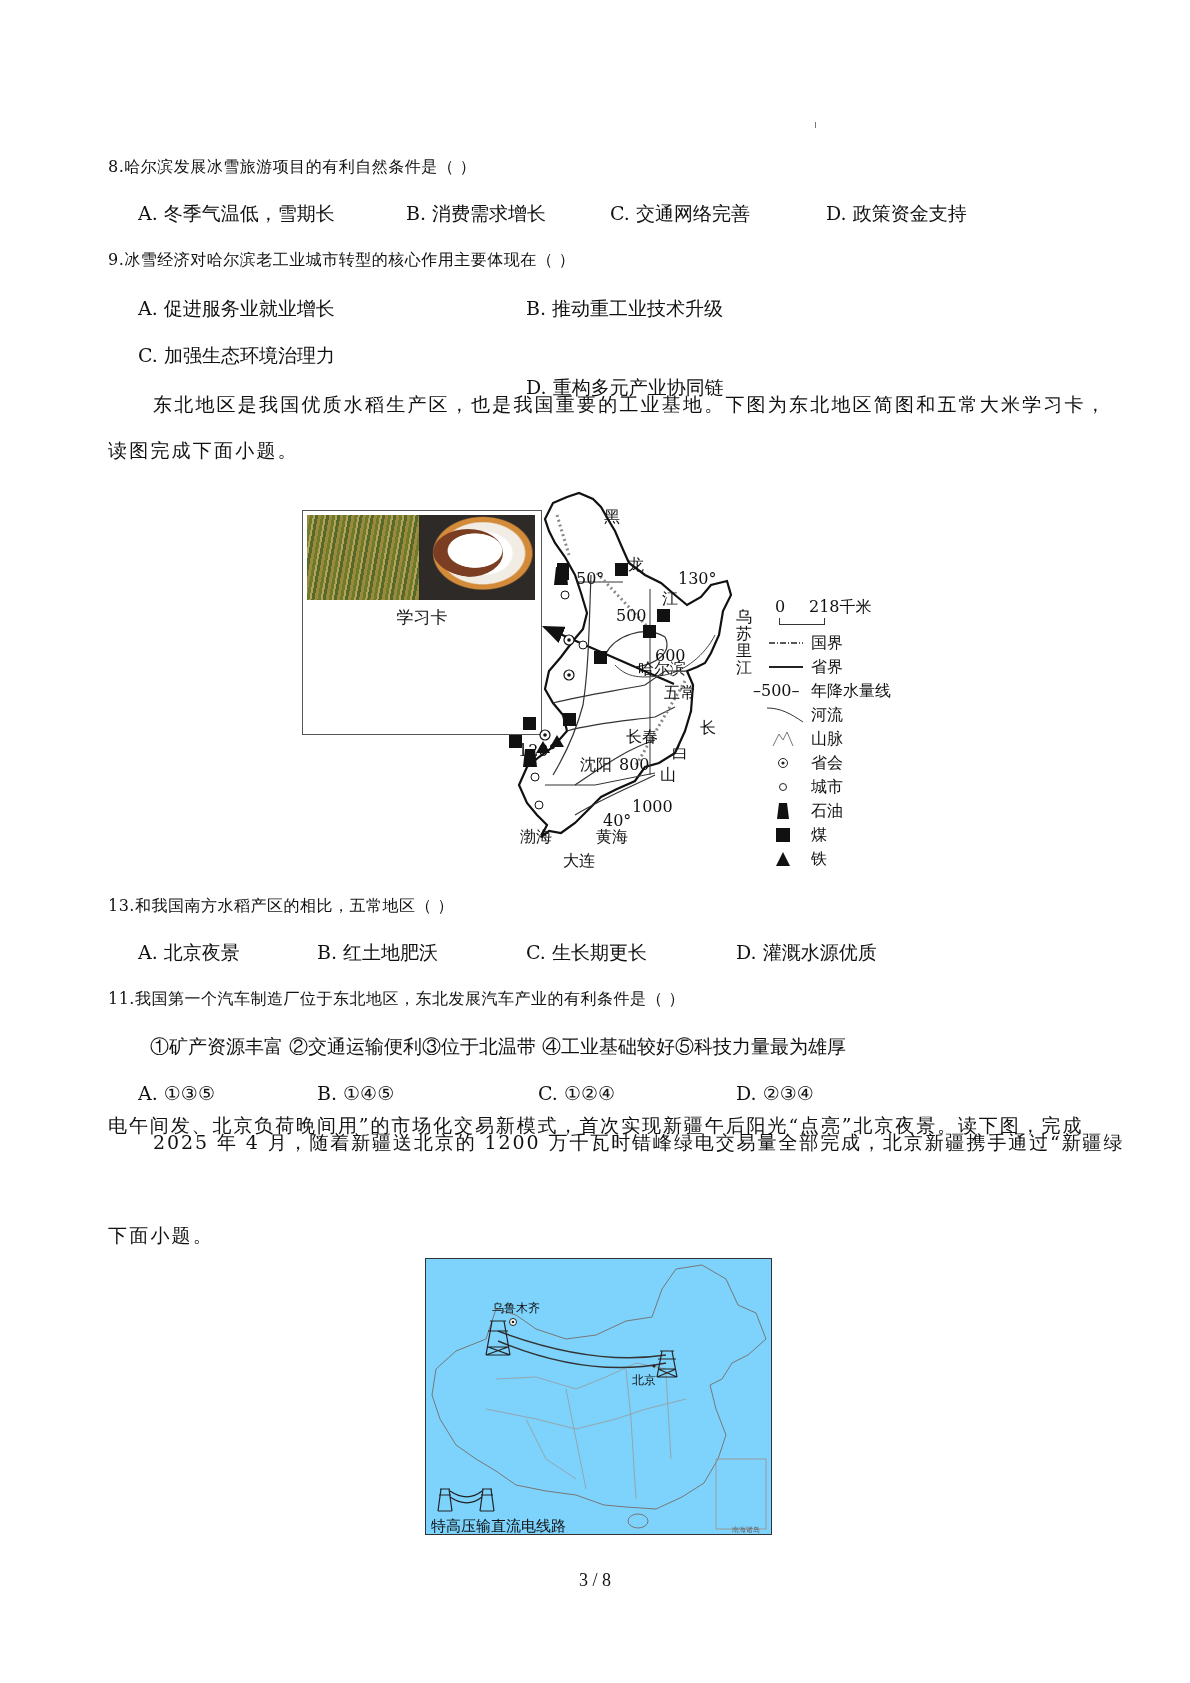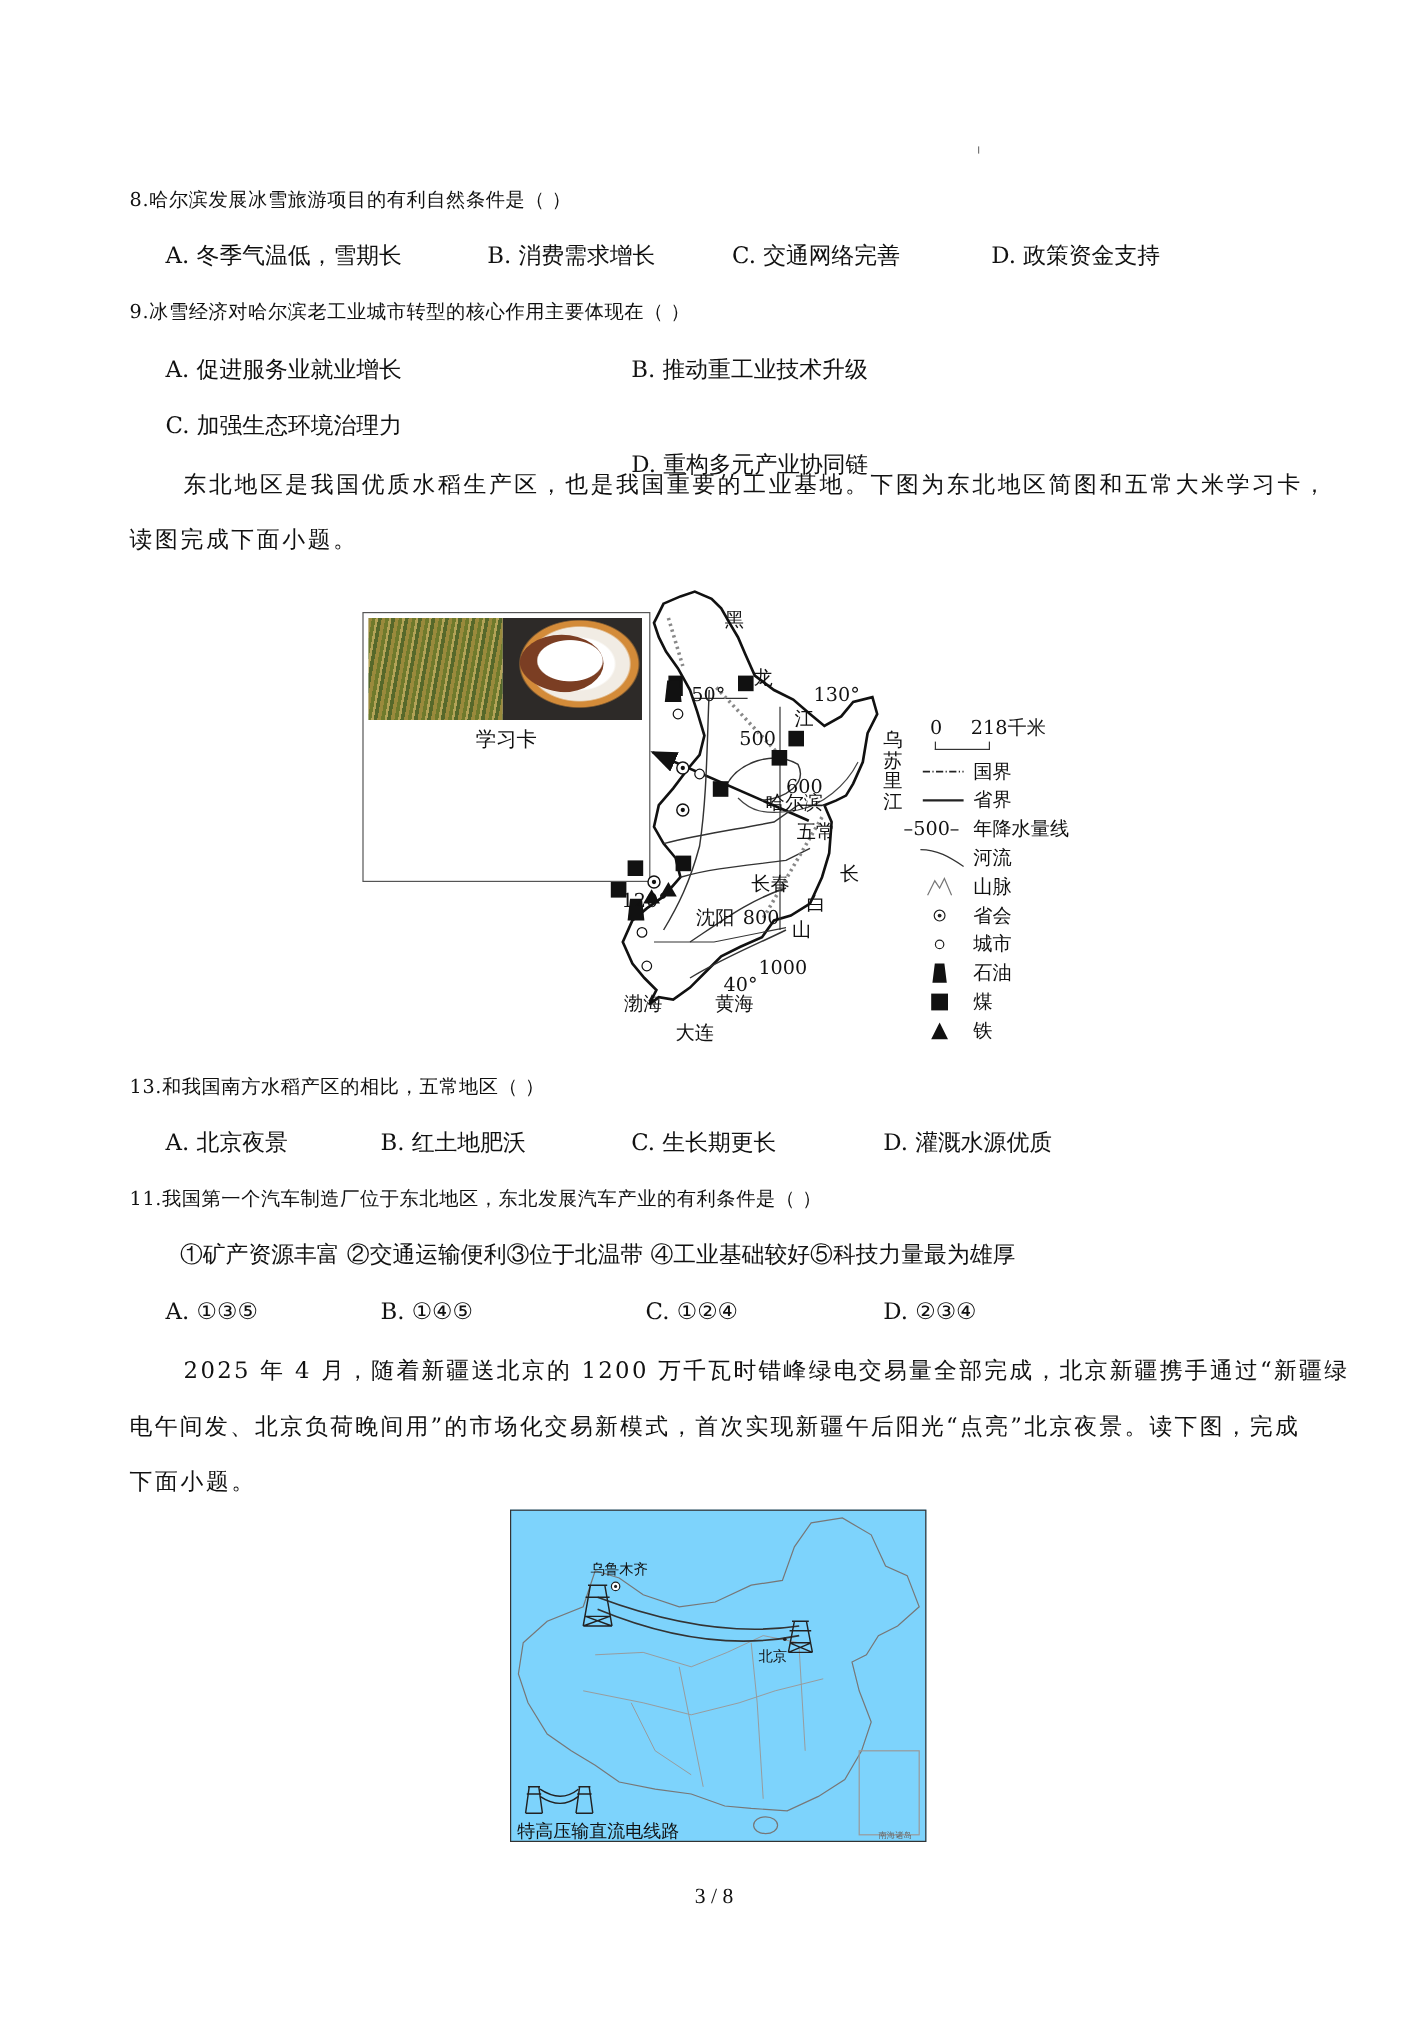--- a/index.html
+++ b/index.html
@@ -228,21 +228,21 @@
 <div class="line" style="left:108px; top:987px;">
   <span>11.</span><span>我国第一个汽车制造厂位于东北地区，东北发展汽车产业的有利条件是（    ）</span>
 </div>
 <div class="opt" style="left:150px; top:1034px;">①矿产资源丰富  ②交通运输便利③位于北温带  ④工业基础较好⑤科技力量最为雄厚</div>
 <div class="opt" style="left:138px; top:1081px;"><span>A.</span> <span>①③⑤</span></div>
 <div class="opt" style="left:317px; top:1081px;"><span>B.</span> <span>①④⑤</span></div>
 <div class="opt" style="left:538px; top:1081px;text-align:center;"><span>C.</span> <span>①②④</span></div>
 <div class="opt" style="left:736px; top:1081px;"><span>D.</span> <span>②③④</span></div>
 
 <div class="para" style="left:153px; top:1130px; letter-spacing:1.9px;">2025 年 4 月，随着新疆送北京的 1200 万千瓦时错峰绿电交易量全部完成，北京新疆携手通过“新疆绿</div>
-<div class="para" style="left:108px; top:1177px; letter-spacing:1.9px;text-align:center;">电午间发、北京负荷晚间用”的市场化交易新模式，首次实现新疆午后阳光“点亮”北京夜景。读下图，完成</div>
+<div class="para" style="left:108px; top:1113px; letter-spacing:1.9px;text-align:center;">电午间发、北京负荷晚间用”的市场化交易新模式，首次实现新疆午后阳光“点亮”北京夜景。读下图，完成</div>
 <div class="para" style="left:108px; top:1223px;">下面小题。</div>
 
 <div class="chinamap">
   <svg width="345" height="275">
     <path d="M10,110 L30,92 L60,80 L70,50 L90,56 L110,70 L140,80 L170,76 L200,62 L226,58 L236,30 L250,10 L276,6 L300,20 L312,46 L330,54 L340,80 L322,96 L306,104 L296,120 L284,126 L290,150 L300,176 L292,200 L278,224 L256,238 L230,250 L200,248 L178,246 L150,236 L120,232 L90,226 L70,212 L50,200 L30,186 L14,160 L6,136 Z" fill="none" stroke="#777" stroke-width="1"></path>
     <path d="M70,120 L110,118 L150,130 L180,118 L210,104 L240,110 M60,150 L110,160 L150,170 L190,160 L220,150 L260,140 M140,130 L150,180 L160,230 M200,110 L205,160 L210,240 M240,115 L245,200 M100,160 L120,200 L150,220" fill="none" stroke="#999" stroke-width="0.8"></path>
     <ellipse cx="212" cy="262" rx="10" ry="7" fill="none" stroke="#777" stroke-width="1"></ellipse>
     <rect x="290" y="200" width="50" height="70" fill="none" stroke="#999" stroke-width="1"></rect>
 
     <path d="M72,72 C120,90 180,105 240,96" fill="none" stroke="#333" stroke-width="1.4"></path>

